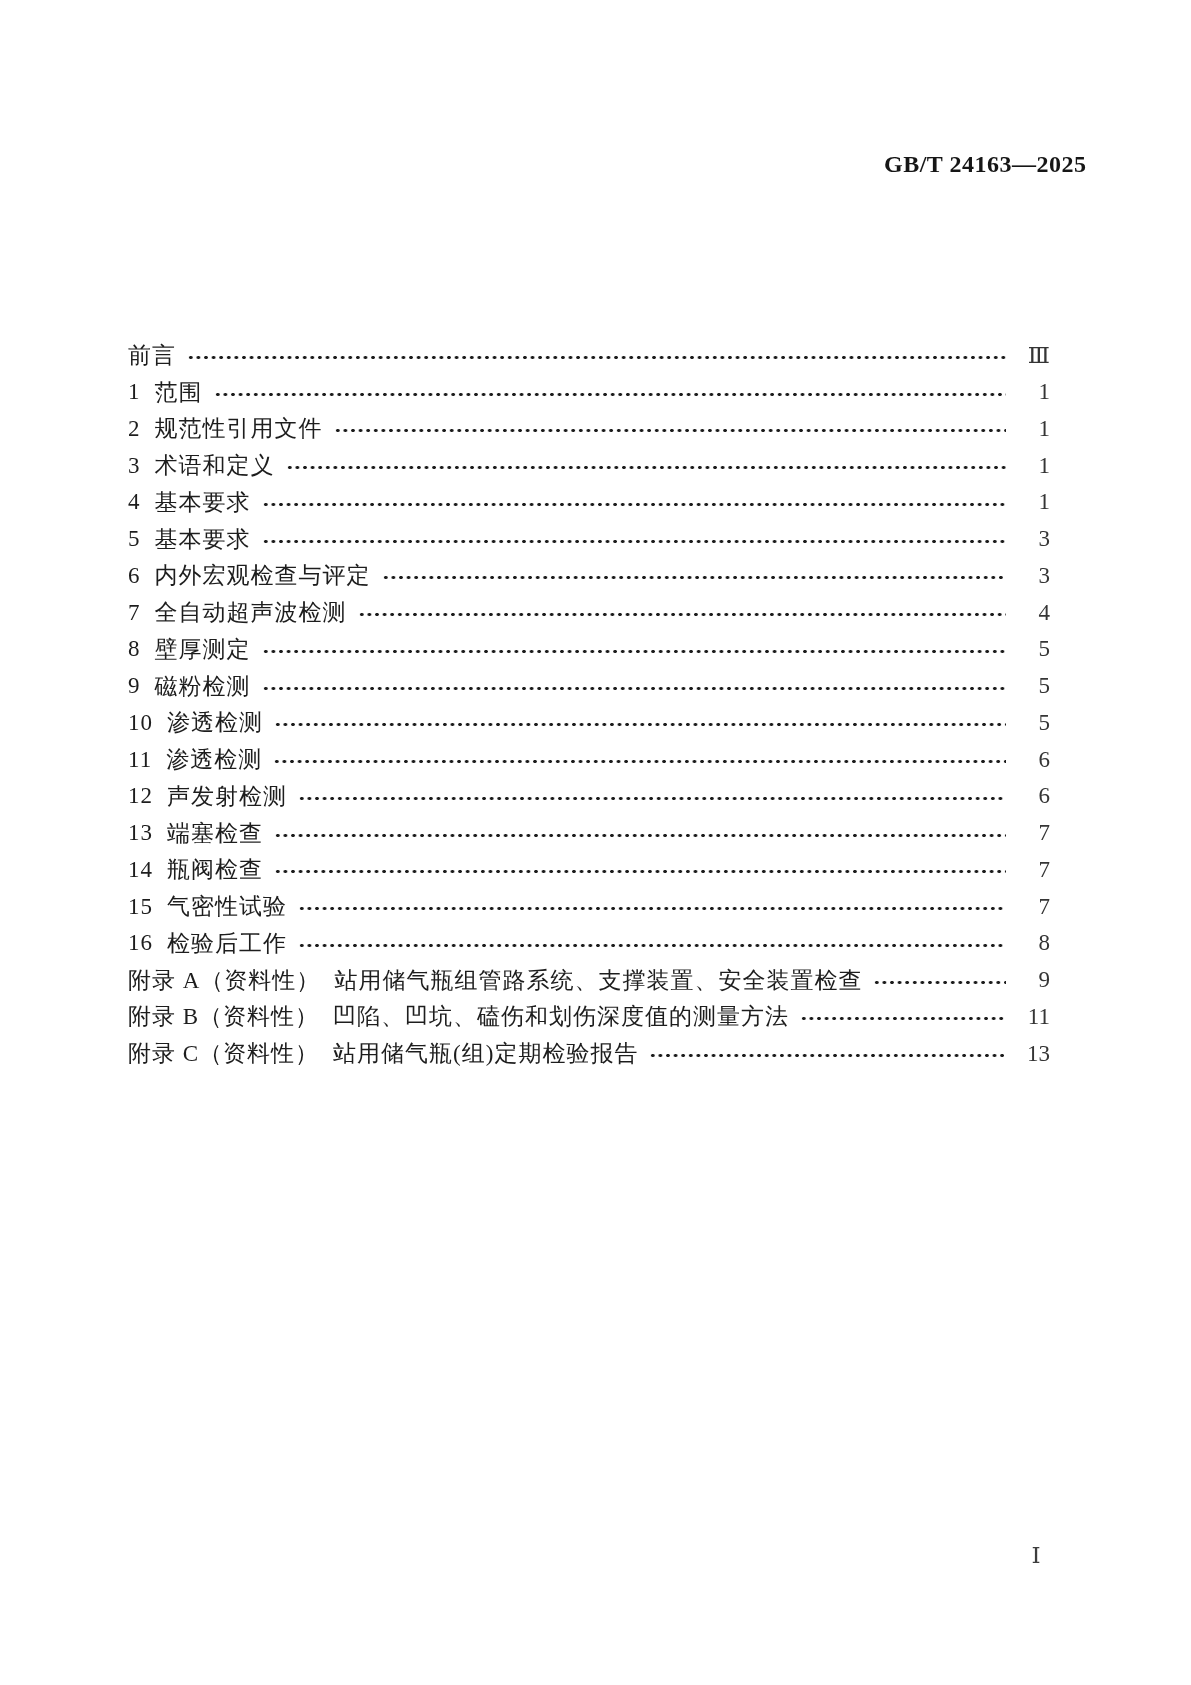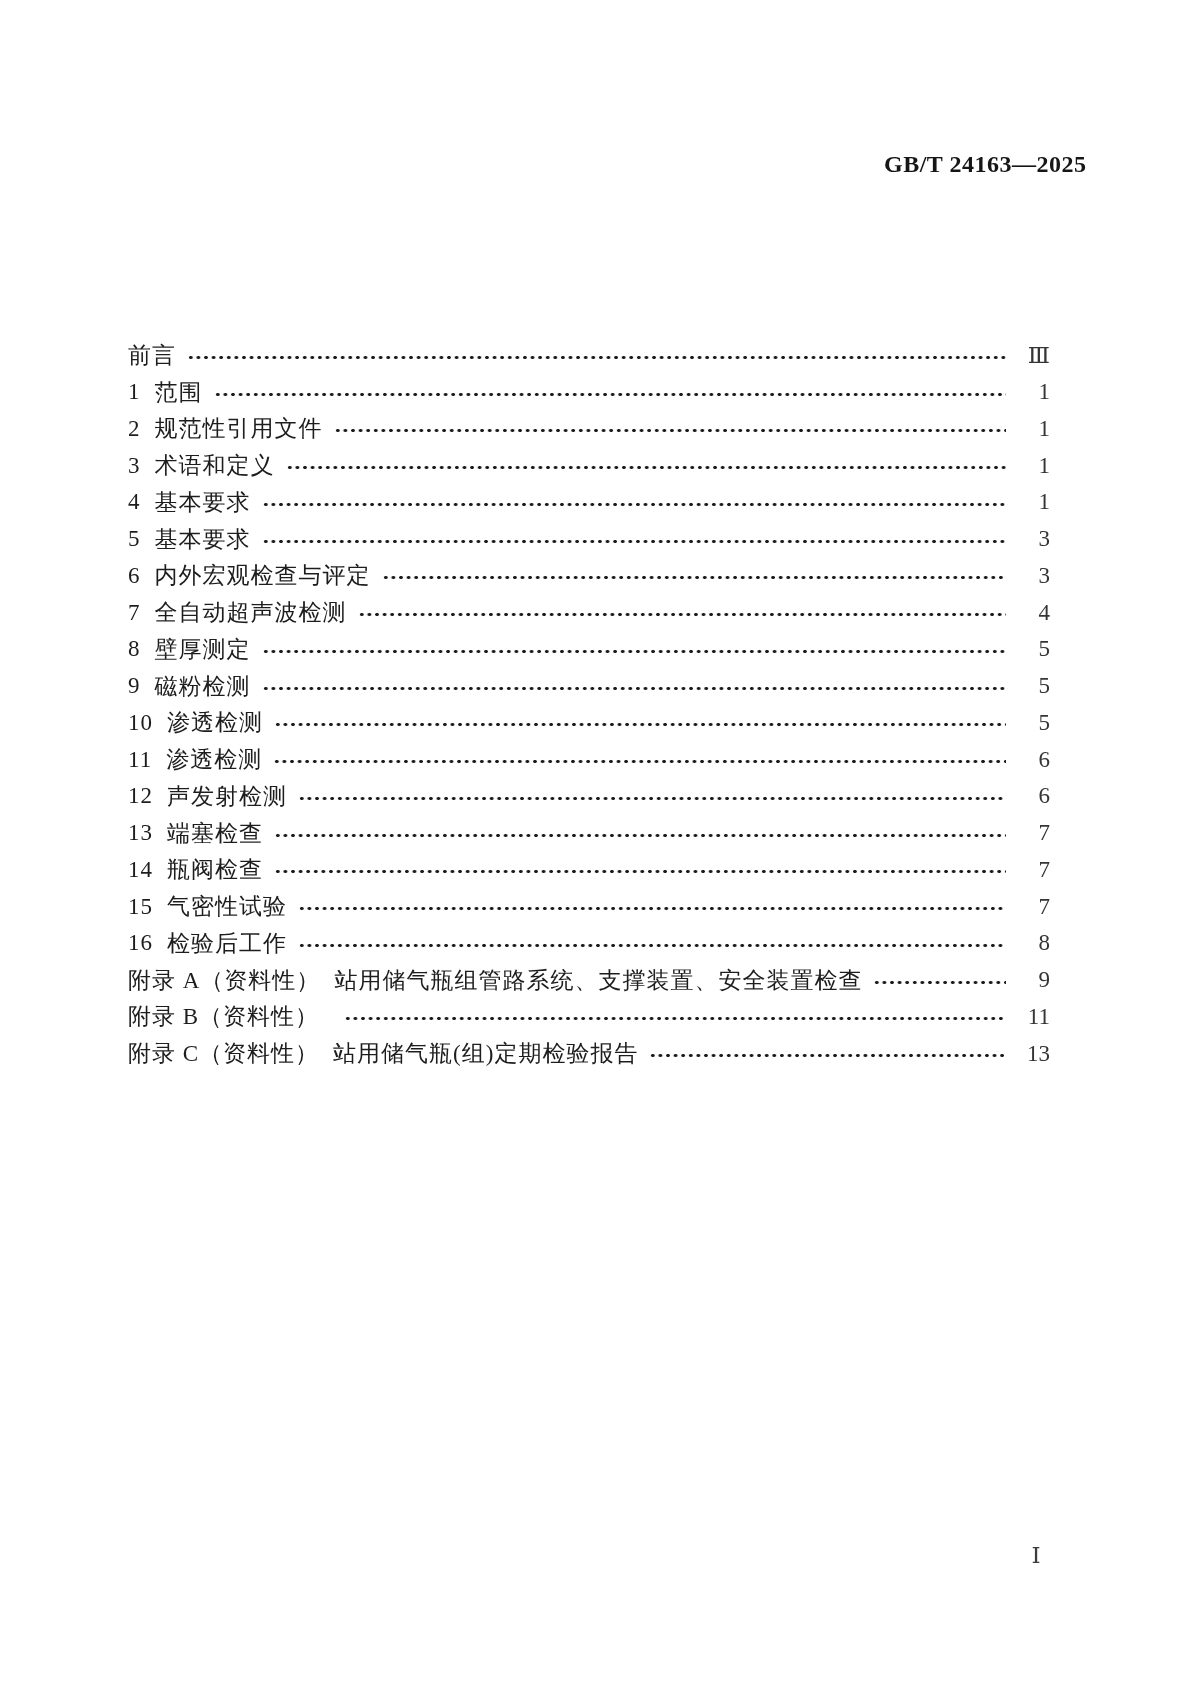--- a/index.html
+++ b/index.html
@@ -220,20 +220,21 @@
 
     <div class="toc-row">
       <span class="toc-num">附录 A（资料性）</span>
       <span class="toc-label">站用储气瓶组管路系统、支撑装置、安全装置检查</span>
       <span class="leader"></span>
       <span class="toc-page">9</span>
     </div>
 
     <div class="toc-row">
       <span class="toc-num">附录 B（资料性）</span>
+      <span class="toc-label">凹陷、凹坑、磕伤和划伤深度值的测量方法</span>
       <span class="leader"></span>
       <span class="toc-page">11</span>
     </div>
 
     <div class="toc-row">
       <span class="toc-num">附录 C（资料性）</span>
       <span class="toc-label">站用储气瓶(组)定期检验报告</span>
       <span class="leader"></span>
       <span class="toc-page">13</span>
     </div>

